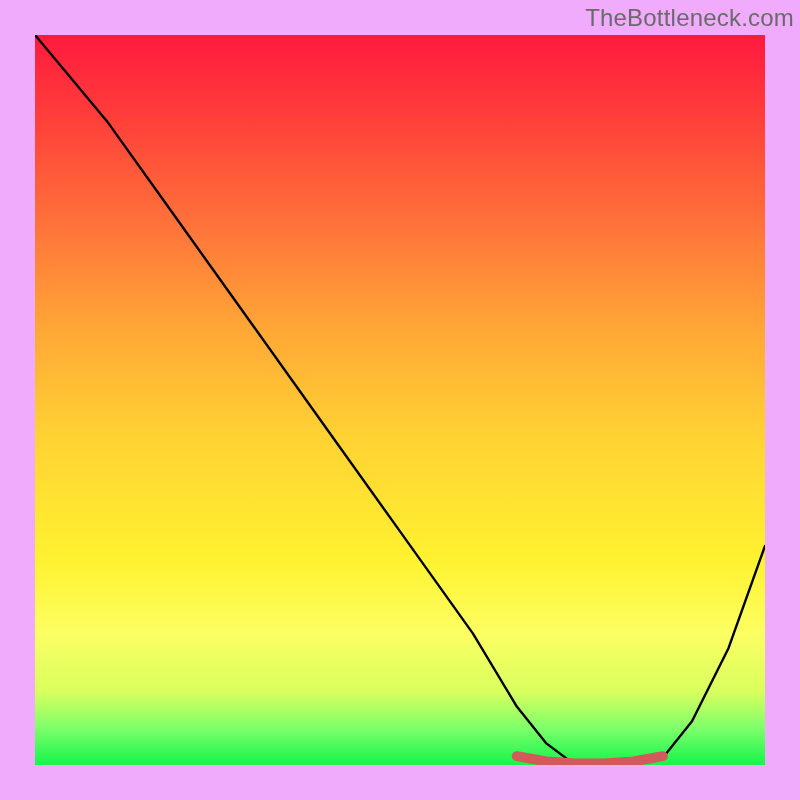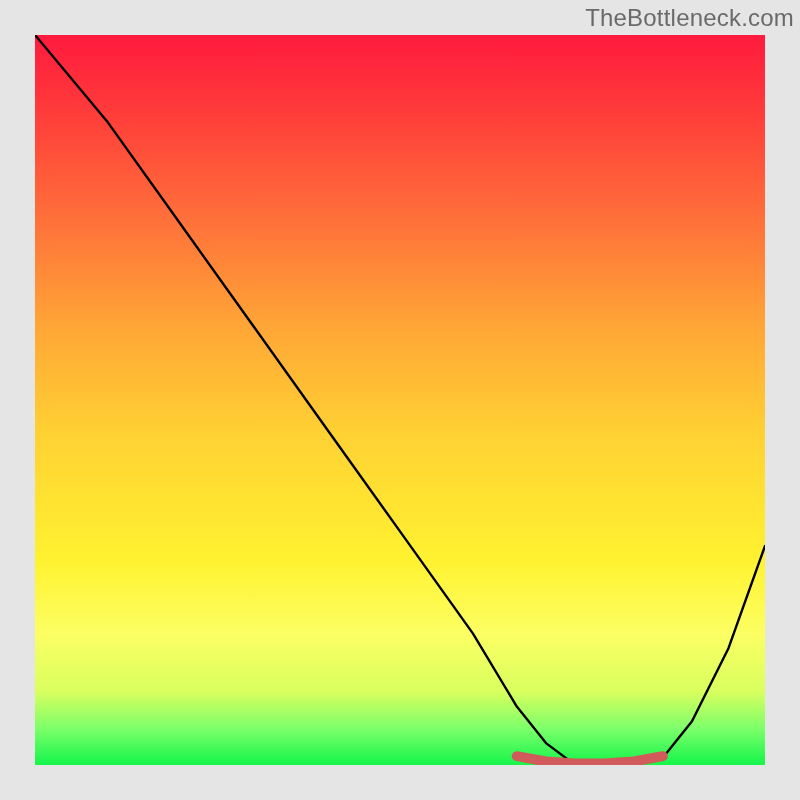--- a/index.html
+++ b/index.html
@@ -9,21 +9,21 @@
     height: 800px;
     background: #000;
     overflow: hidden;
   }
   .frame {
     position: absolute;
     left: 0;
     top: 0;
     width: 800px;
     height: 800px;
-    background: #e5e5e5;
+    background: #f0abfc;
   }
   .plot {
     position: absolute;
     left: 35px;
     top: 35px;
     width: 730px;
     height: 730px;
     background: linear-gradient(to bottom,
       #ff1a3e 0%,
       #ff3a3a 10%,

